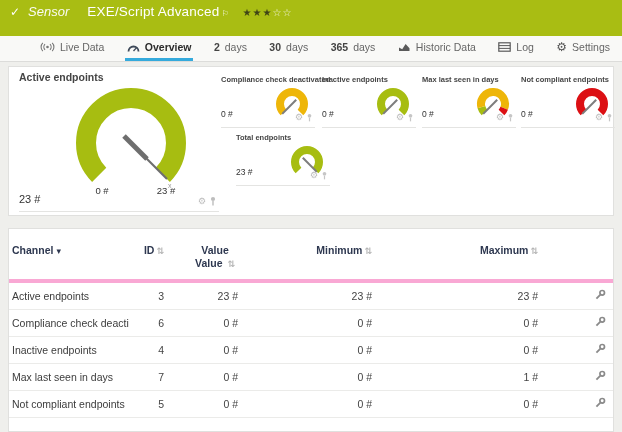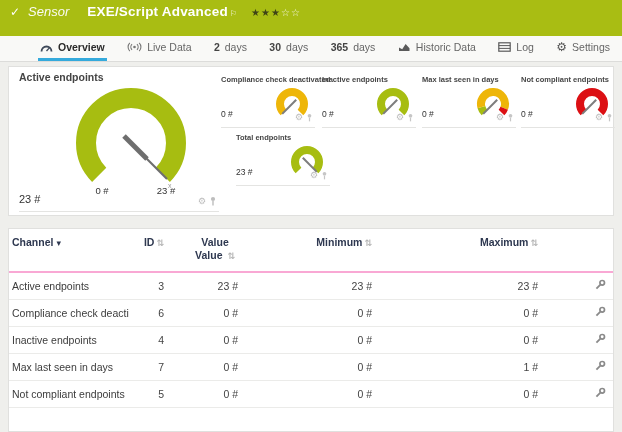--- a/index.html
+++ b/index.html
@@ -7,21 +7,21 @@
     width:622px;height:432px;position:relative;overflow:hidden;
     background:#efefec;
     font-family:"Liberation Sans","DejaVu Sans",sans-serif;
     -webkit-font-smoothing:antialiased;
   }
   
   .topbar{position:absolute;left:0;top:0;width:622px;height:36px;background:#a9bd13;color:#fff;}
   .topbar-line1{display:flex;align-items:baseline;padding:4px 0 0 10px;}
   .check{font-size:12px;font-weight:bold;margin-right:8px;}
   .kind{font-style:italic;font-size:13px;opacity:.95;margin-right:18px;}
-  .sensor-title{font-weight:bold;font-size:13.5px;letter-spacing:.2px;}
+  .sensor-title{font-weight:normal;font-size:13.5px;letter-spacing:.2px;}
   .flag{font-size:8px;vertical-align:super;margin-left:2px;opacity:.9;}
   .stars{margin-left:14px;font-size:10px;letter-spacing:1px;cursor:pointer;}
   .stars .filled{color:#3f4416;}
   .stars .empty{color:rgba(255,255,255,.85);}
   .status-ok{font-size:10px;padding-left:30px;margin-top:1px;font-weight:bold;opacity:.95;}
   
   .tabs{position:absolute;left:0;top:36px;width:622px;height:26px;background:#f9f9f7;
     border-bottom:1px solid #dcdcda;display:flex;align-items:stretch;
     padding-left:38px;padding-right:10px;box-sizing:border-box;justify-content:space-between;}
   .tab{display:flex;align-items:center;gap:5px;font-size:10.5px;color:#666;cursor:pointer;
@@ -50,22 +50,22 @@
   .tile-small{width:94px;height:52px;}
   .tile-small .gauge-sm{position:absolute;right:3px;top:11px;}
   #tile-s0{left:212px;top:8px;}
   #tile-s1{left:313px;top:8px;}
   #tile-s2{left:413px;top:8px;}
   #tile-s3{left:512px;top:8px;}
   #tile-s4{left:227px;top:66px;}
   
   table{border-collapse:collapse;table-layout:fixed;width:562px;margin:0 auto;}
   th,td{font-size:10.5px;overflow:hidden;white-space:nowrap;}
-  thead th{color:#2e3850;font-weight:bold;text-align:right;padding:7px 2px 9px 2px;
-    border-bottom:2px solid #f9a8d4;vertical-align:top;cursor:pointer;}
+  thead th{color:#2e3850;font-weight:bold;text-align:right;padding:15px 2px 9px 2px;
+    border-bottom:4px solid #f9a8d4;vertical-align:top;cursor:pointer;}
   th.c-channel{text-align:left;padding-left:3px;}
   .sortg{color:#b5b5b5;font-size:9px;margin-left:2px;}
   .sorted{color:#2e3850;font-size:9px;margin-left:3px;}
   .hdr-wrap{display:inline-block;width:46px;text-align:center;white-space:normal;line-height:1.25;}
   tbody td{color:#444;padding:6px 2px;border-bottom:1px solid #ebebe9;text-align:right;}
   td.c-channel{text-align:left;padding-left:3px;color:#3c3c3c;}
   .c-channel{width:115px;}
   .c-id{width:33px;}
   .c-last{width:70px;}
   .c-min{width:130px;padding-right:10px;}
@@ -80,37 +80,37 @@
   <div class="topbar-line1">
     <span class="check">✓</span>
     <span class="kind">Sensor</span>
     <span class="sensor-title">EXE/Script Advanced</span>
     <span class="flag">⚐</span>
     <span class="stars"><span class="filled">★★★</span><span class="empty">☆☆</span></span>
   </div>
 </div>
 
 <div class="tabs">
-  <div class="tab active">
-    <svg width="13" height="11" viewBox="0 0 13 11">
-        <path d="M1.5 9.5 A5 5 0 1 1 11.5 9.5" fill="none" stroke="#3f4a5a" stroke-width="1.8"></path>
-        <line x1="6.5" y1="9" x2="9.6" y2="5.6" stroke="#3f4a5a" stroke-width="1.4"></line>
-      </svg>
-    <span>Overview</span>
-  </div>
   <div class="tab">
     <svg width="15" height="10" viewBox="0 0 15 10">
         <circle cx="7.5" cy="5" r="1.3" fill="#777"></circle>
         <path d="M5 2.2 A4 4 0 0 0 5 7.8" fill="none" stroke="#777" stroke-width="1.1"></path>
         <path d="M10 2.2 A4 4 0 0 1 10 7.8" fill="none" stroke="#777" stroke-width="1.1"></path>
         <path d="M2.8 0.8 A6 6 0 0 0 2.8 9.2" fill="none" stroke="#777" stroke-width="1.1"></path>
         <path d="M12.2 0.8 A6 6 0 0 1 12.2 9.2" fill="none" stroke="#777" stroke-width="1.1"></path>
       </svg>
     <span>Live Data</span>
   </div>
+  <div class="tab active">
+    <svg width="13" height="11" viewBox="0 0 13 11">
+        <path d="M1.5 9.5 A5 5 0 1 1 11.5 9.5" fill="none" stroke="#3f4a5a" stroke-width="1.8"></path>
+        <line x1="6.5" y1="9" x2="9.6" y2="5.6" stroke="#3f4a5a" stroke-width="1.4"></line>
+      </svg>
+    <span>Overview</span>
+  </div>
   <div class="tab">
     <span class="num">2</span>
     <span>days</span>
   </div>
   <div class="tab">
     <span class="num">30</span>
     <span>days</span>
   </div>
   <div class="tab">
     <span class="num">365</span>

